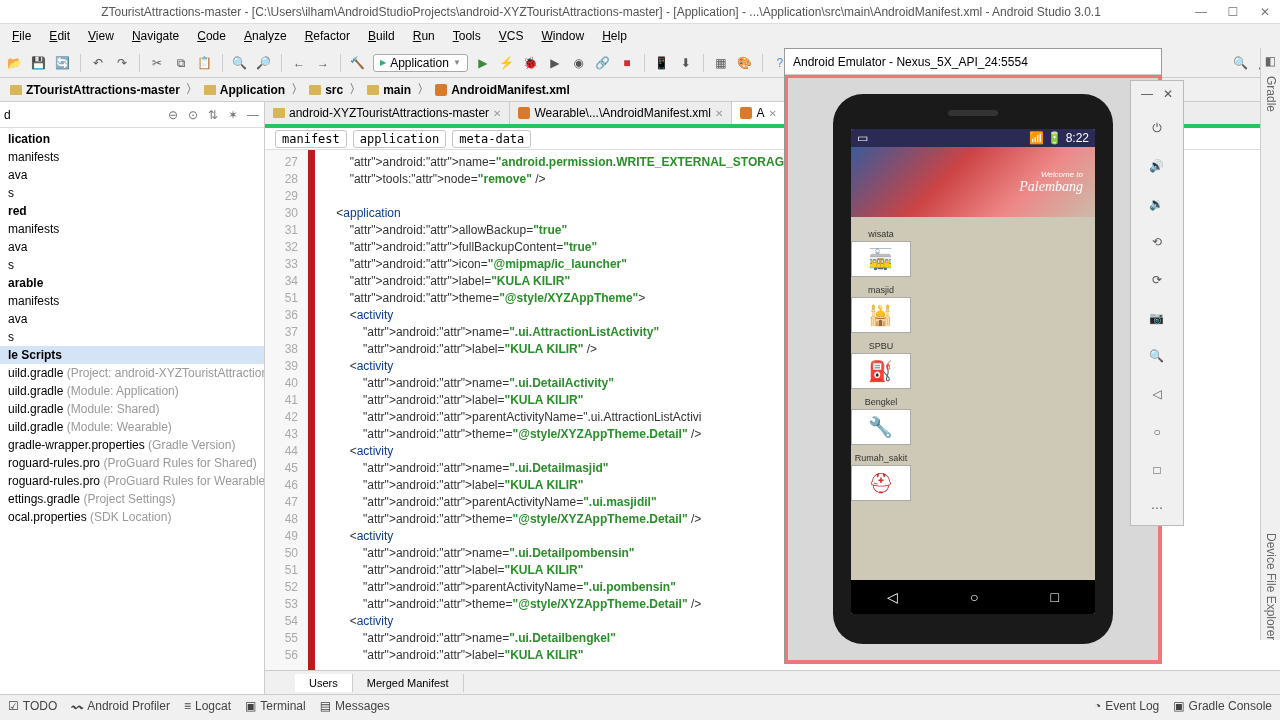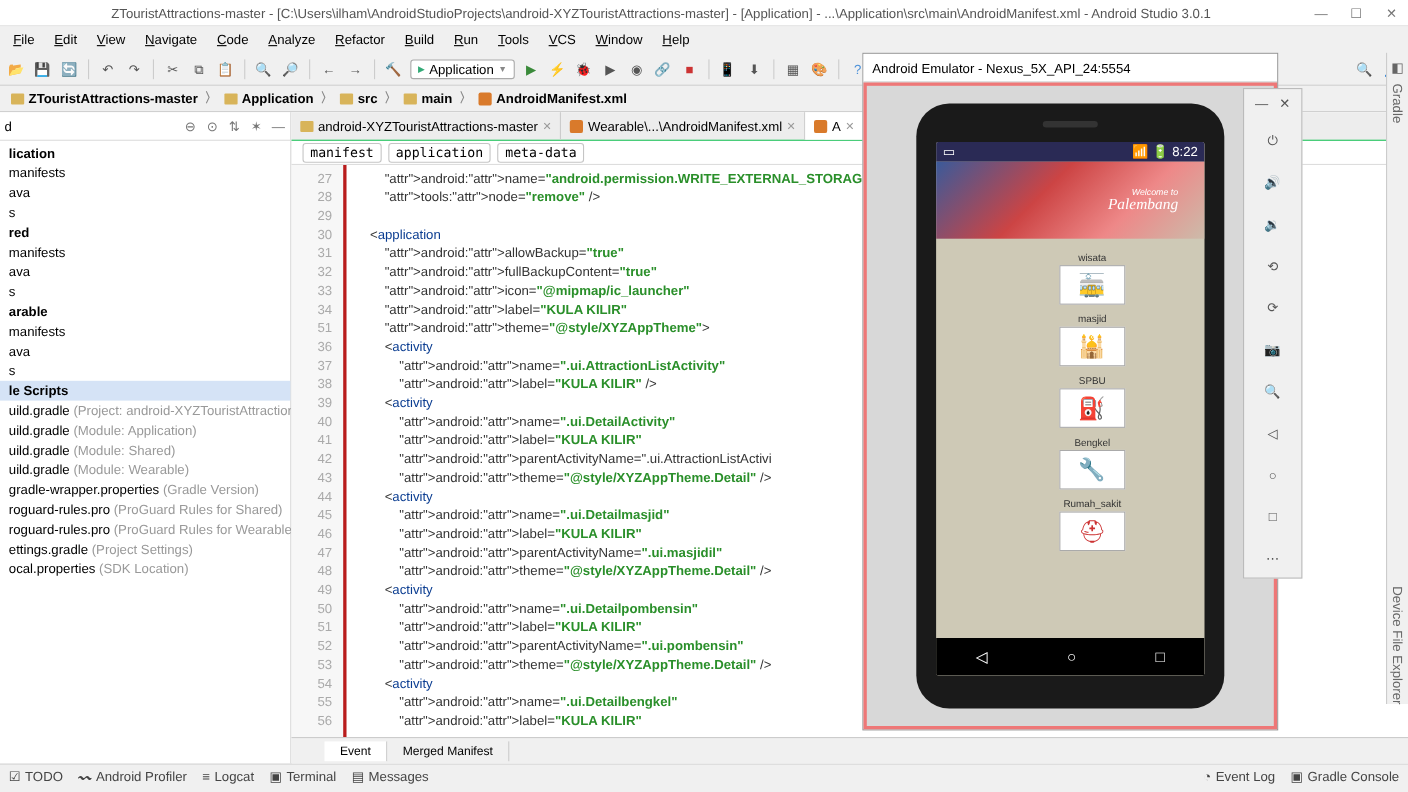--- a/index.html
+++ b/index.html
@@ -26,46 +26,46 @@
 .sidebar { width: 265px; background: #fff; border-right: 1px solid #ccc; display: flex; flex-direction: column; }
 .side-head { height: 26px; display: flex; align-items: center; padding: 0 4px; gap: 6px; border-bottom: 1px solid #ddd; font-size: 11px; }
 .side-head .sh-icon { width: 14px; height: 14px; display: flex; align-items: center; justify-content: center; color: #777; }
 .side-tree { flex: 1; overflow: auto; padding: 2px 0; }
 .tree-item { padding: 2px 4px 2px 8px; font-size: 12px; white-space: nowrap; cursor: pointer; }
 .tree-item.indent1 { padding-left: 8px; }
 .tree-item .bold { font-weight: bold; }
 .tree-item .gray { color: #999; }
 .tree-item.sel { background: #d5e3f6; }
 .editor-pane { flex: 1; display: flex; flex-direction: column; background: #fff; position: relative; }
-.tabs { height: 26px; display: flex; align-items: center; border-bottom: 1px solid #22c55e; background: #ededed; }
+.tabs { height: 26px; display: flex; align-items: center; border-bottom: 4px solid #22c55e; background: #ededed; }
 .tab { display: flex; align-items: center; gap: 4px; padding: 0 8px; height: 100%; border-right: 1px solid #ccc; font-size: 11px; cursor: pointer; }
 .tab .tab-close { color: #999; font-size: 10px; }
 .tab.active { background: #fff; }
 .crumb-inner { height: 22px; display: flex; align-items: center; padding: 0 10px; gap: 6px; border-bottom: 1px solid #ddd; font-size: 11px; }
 .crumb-box { background: #fff; border: 1px solid #c5c5c5; padding: 1px 6px; border-radius: 3px; font-family: Consolas, monospace; }
 .code-wrap { flex: 1; display: flex; overflow: hidden; }
-.gutter { width: 50px; background: #f7f7f7; border-right: 3px solid #b91c1c; padding-top: 4px; text-align: right; color: #aaa; font-family: Consolas, monospace; font-size: 12px; line-height: 17px; }
+.gutter { width: 50px; background: #f7f7f7; border-right: 7px solid #b91c1c; padding-top: 4px; text-align: right; color: #aaa; font-family: Consolas, monospace; font-size: 12px; line-height: 17px; }
 .gutter div { padding-right: 10px; }
 .code { flex: 1; padding: 4px 8px; font-family: Consolas, monospace; font-size: 12px; line-height: 17px; white-space: pre; color: #333; overflow: hidden; }
 .bottom-tabs { height: 24px; border-top: 1px solid #ccc; display: flex; align-items: center; background: #f0f0f0; }
 .btab { padding: 3px 14px; font-size: 11px; border-right: 1px solid #ccc; cursor: pointer; }
 .btab.active { background: #fff; }
 .statusbar { height: 22px; background: #f0f0f0; border-top: 1px solid #ccc; display: flex; align-items: center; padding: 0 8px; gap: 14px; font-size: 11px; color: #444; }
 .statusbar .sb-item { display: flex; align-items: center; gap: 4px; cursor: pointer; }
 .statusbar .sb-spacer { flex: 1; }
 .emulator { position: absolute; left: 784px; top: 48px; width: 378px; height: 616px; background: #f0f0f0; border: 1px solid #999; }
 .emu-title { height: 26px; background: #fff; display: flex; align-items: center; padding: 0 8px; font-size: 12px; border-bottom: 1px solid #ccc; }
 .emu-body { height: 588px; display: flex; align-items: center; justify-content: center; background: #d8d8d8; border: 3px solid #e77; }
 .phone { width: 280px; height: 550px; background: #1a1a1a; border-radius: 30px; padding: 35px 18px 30px 18px; position: relative; }
 .phone .speaker { position: absolute; top: 16px; left: 50%; transform: translateX(-50%); width: 50px; height: 6px; background: #333; border-radius: 3px; }
 .screen { width: 100%; height: 100%; background: #cec9b6; border-radius: 2px; overflow: hidden; display: flex; flex-direction: column; }
 .android-status { height: 18px; background: #2a2a55; display: flex; align-items: center; justify-content: space-between; padding: 0 6px; color: #fff; font-size: 9px; }
 .app-bar { height: 16px; background: #433fbd; }
-.banner { height: 70px; background: linear-gradient(135deg,#3a5a9a 0%,#c44 40%,#e88 70%,#cba 100%); display: flex; align-items: center; justify-content: flex-end; padding-right: 24px; color: #fff; font-size: 12px; font-style: italic; }
-.menu-list { flex: 1; display: flex; flex-direction: column; align-items: center; gap: 8px; padding-top: 12px; padding-left: 40px; }
+.banner { height: 70px; background: linear-gradient(135deg,#3a5a9a 0%,#c44 40%,#e88 70%,#cba 100%); display: flex; align-items: center; justify-content: flex-end; padding-right: 12px; color: #fff; font-size: 12px; font-style: italic; }
+.menu-list { flex: 1; display: flex; flex-direction: column; align-items: flex-start; gap: 8px; padding-top: 12px; }
 .menu-entry { display: flex; flex-direction: column; align-items: center; gap: 2px; }
 .menu-entry .lbl { font-size: 9px; color: #333; }
 .menu-entry .ico { width: 60px; height: 36px; background: #fff; border: 1px solid #aaa; display: flex; align-items: center; justify-content: center; font-size: 20px; }
 .navbar { height: 34px; background: #000; display: flex; align-items: center; justify-content: space-around; color: #fff; }
 .navbar span { font-size: 14px; }
 .emu-toolbar { position: absolute; left: 1130px; top: 80px; width: 54px; background: #f0f0f0; border: 1px solid #bbb; display: flex; flex-direction: column; align-items: center; padding: 6px 0; gap: 16px; }
 .emu-toolbar .etop { display: flex; gap: 10px; font-size: 11px; color: #555; }
 .et-icon { width: 22px; height: 22px; display: flex; align-items: center; justify-content: center; color: #555; cursor: pointer; }
 .right-rail { position: absolute; right: 0; top: 48px; width: 20px; height: 592px; background: #f0f0f0; border-left: 1px solid #ccc; display: flex; flex-direction: column; align-items: center; padding-top: 6px; gap: 8px; font-size: 10px; color: #666; }
 .right-rail .vtext { writing-mode: vertical-rl; }
@@ -262,21 +262,21 @@
           <div>52</div>
           <div>53</div>
           <div>54</div>
           <div>55</div>
           <div>56</div>
         </div>
       <div class="code" id="code"><div>        <span class="&lt;span">"attr"</span>&gt;android:<span class="&lt;span">"attr"</span>&gt;name=<span class="val">"android.permission.WRITE_EXTERNAL_STORAGE"</span></div><div>        <span class="&lt;span">"attr"</span>&gt;tools:<span class="&lt;span">"attr"</span>&gt;node=<span class="val">"remove"</span> /&gt;</div><div>&nbsp;</div><div>    &lt;<span class="tg">application</span></div><div>        <span class="&lt;span">"attr"</span>&gt;android:<span class="&lt;span">"attr"</span>&gt;allowBackup=<span class="val">"true"</span></div><div>        <span class="&lt;span">"attr"</span>&gt;android:<span class="&lt;span">"attr"</span>&gt;fullBackupContent=<span class="val">"true"</span></div><div>        <span class="&lt;span">"attr"</span>&gt;android:<span class="&lt;span">"attr"</span>&gt;icon=<span class="val">"@mipmap/ic_launcher"</span></div><div>        <span class="&lt;span">"attr"</span>&gt;android:<span class="&lt;span">"attr"</span>&gt;label=<span class="val">"KULA KILIR"</span></div><div>        <span class="&lt;span">"attr"</span>&gt;android:<span class="&lt;span">"attr"</span>&gt;theme=<span class="val">"@style/XYZAppTheme"</span>&gt;</div><div>        &lt;<span class="tg">activity</span></div><div>            <span class="&lt;span">"attr"</span>&gt;android:<span class="&lt;span">"attr"</span>&gt;name=<span class="val">".ui.AttractionListActivity"</span></div><div>            <span class="&lt;span">"attr"</span>&gt;android:<span class="&lt;span">"attr"</span>&gt;label=<span class="val">"KULA KILIR"</span> /&gt;</div><div>        &lt;<span class="tg">activity</span></div><div>            <span class="&lt;span">"attr"</span>&gt;android:<span class="&lt;span">"attr"</span>&gt;name=<span class="val">".ui.DetailActivity"</span></div><div>            <span class="&lt;span">"attr"</span>&gt;android:<span class="&lt;span">"attr"</span>&gt;label=<span class="val">"KULA KILIR"</span></div><div>            <span class="&lt;span">"attr"</span>&gt;android:<span class="&lt;span">"attr"</span>&gt;parentActivityName=".ui.AttractionListActivi</div><div>            <span class="&lt;span">"attr"</span>&gt;android:<span class="&lt;span">"attr"</span>&gt;theme=<span class="val">"@style/XYZAppTheme.Detail"</span> /&gt;</div><div>        &lt;<span class="tg">activity</span></div><div>            <span class="&lt;span">"attr"</span>&gt;android:<span class="&lt;span">"attr"</span>&gt;name=<span class="val">".ui.Detailmasjid"</span></div><div>            <span class="&lt;span">"attr"</span>&gt;android:<span class="&lt;span">"attr"</span>&gt;label=<span class="val">"KULA KILIR"</span></div><div>            <span class="&lt;span">"attr"</span>&gt;android:<span class="&lt;span">"attr"</span>&gt;parentActivityName=<span class="val">".ui.masjidil"</span></div><div>            <span class="&lt;span">"attr"</span>&gt;android:<span class="&lt;span">"attr"</span>&gt;theme=<span class="val">"@style/XYZAppTheme.Detail"</span> /&gt;</div><div>        &lt;<span class="tg">activity</span></div><div>            <span class="&lt;span">"attr"</span>&gt;android:<span class="&lt;span">"attr"</span>&gt;name=<span class="val">".ui.Detailpombensin"</span></div><div>            <span class="&lt;span">"attr"</span>&gt;android:<span class="&lt;span">"attr"</span>&gt;label=<span class="val">"KULA KILIR"</span></div><div>            <span class="&lt;span">"attr"</span>&gt;android:<span class="&lt;span">"attr"</span>&gt;parentActivityName=<span class="val">".ui.pombensin"</span></div><div>            <span class="&lt;span">"attr"</span>&gt;android:<span class="&lt;span">"attr"</span>&gt;theme=<span class="val">"@style/XYZAppTheme.Detail"</span> /&gt;</div><div>        &lt;<span class="tg">activity</span></div><div>            <span class="&lt;span">"attr"</span>&gt;android:<span class="&lt;span">"attr"</span>&gt;name=<span class="val">".ui.Detailbengkel"</span></div><div>            <span class="&lt;span">"attr"</span>&gt;android:<span class="&lt;span">"attr"</span>&gt;label=<span class="val">"KULA KILIR"</span></div></div>
     </div>
     <div class="bottom-tabs">
       <span style="width:30px"></span>
-      <span class="btab active">Event</span>
+      <span class="btab active">Users</span>
       <span class="btab">Merged Manifest</span>
     </div>
   </div>
 </div>
 
 <div class="statusbar">
   <span class="sb-item">☑ <span>TODO</span></span>
   <span class="sb-item">〰 <span>Android Profiler</span></span>
   <span class="sb-item">≡ <span>Logcat</span></span>
   <span class="sb-item">▣ <span>Terminal</span></span>

